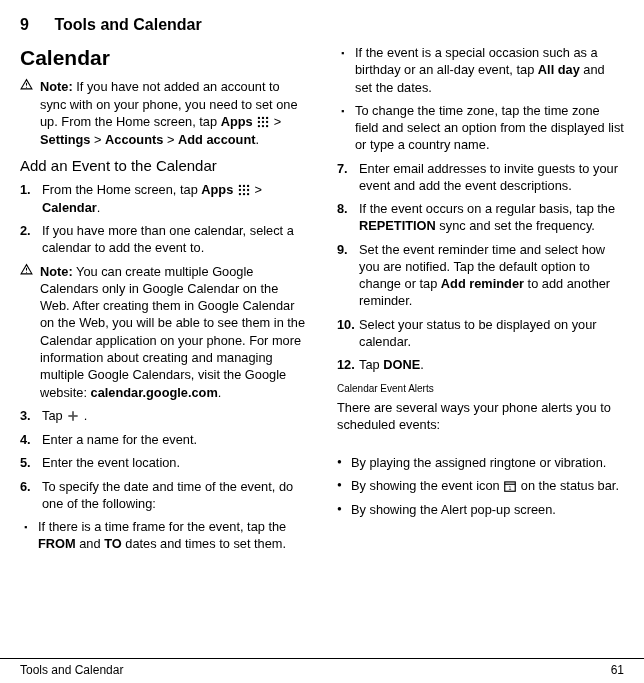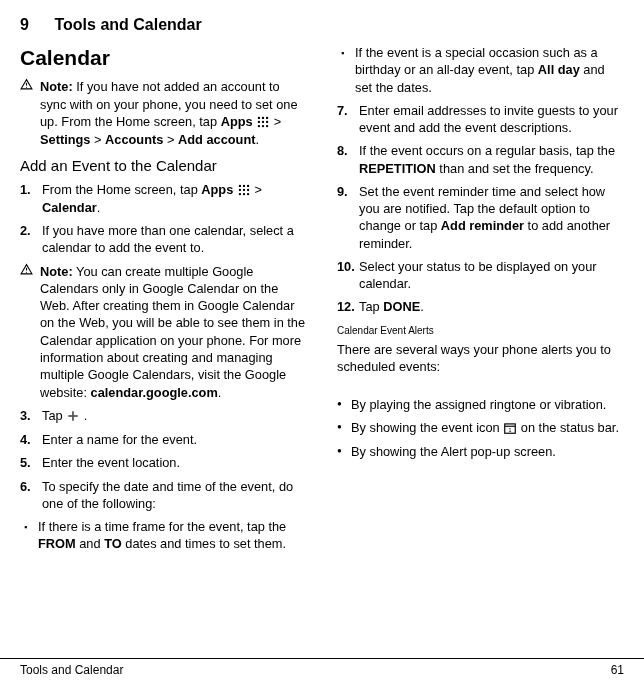--- a/index.html
+++ b/index.html
@@ -131,30 +131,31 @@
         </li>
       </ol>
       <ul class="square">
         <li><span>If there is a time frame for the event, tap the </span><b>FROM</b><span> and </span><b>TO</b><span> dates and times to set them.</span></li>
       </ul>
     </div>
 
     <div class="col">
       <ul class="square">
         <li><span>If the event is a special occasion such as a birthday or an all-day event, tap </span><b>All day</b><span> and set the dates.</span></li>
+        <li>To change the time zone, tap the time zone field and select an option from the displayed list or type a country name.</li>
       </ul>
 
       <ol class="numbered">
         <li>
             <span class="num">7.</span>
             <span class="txt">Enter email addresses to invite guests to your event and add the event descriptions.</span>
           </li>
         <li>
             <span class="num">8.</span>
-            <span class="txt"><span>If the event occurs on a regular basis, tap the </span><b>REPETITION</b><span> than and set the frequency.</span></span>
+            <span class="txt"><span>If the event occurs on a regular basis, tap the </span><b>REPETITION</b><span> sync and set the frequency.</span></span>
           </li>
         <li>
             <span class="num">9.</span>
             <span class="txt"><span>Set the event reminder time and select how you are notified. Tap the default option to change or tap </span><b>Add reminder</b><span> to add another reminder.</span></span>
           </li>
         <li>
             <span class="num">10.</span>
             <span class="txt">Select your status to be displayed on your calendar.</span>
           </li>
         <li>

